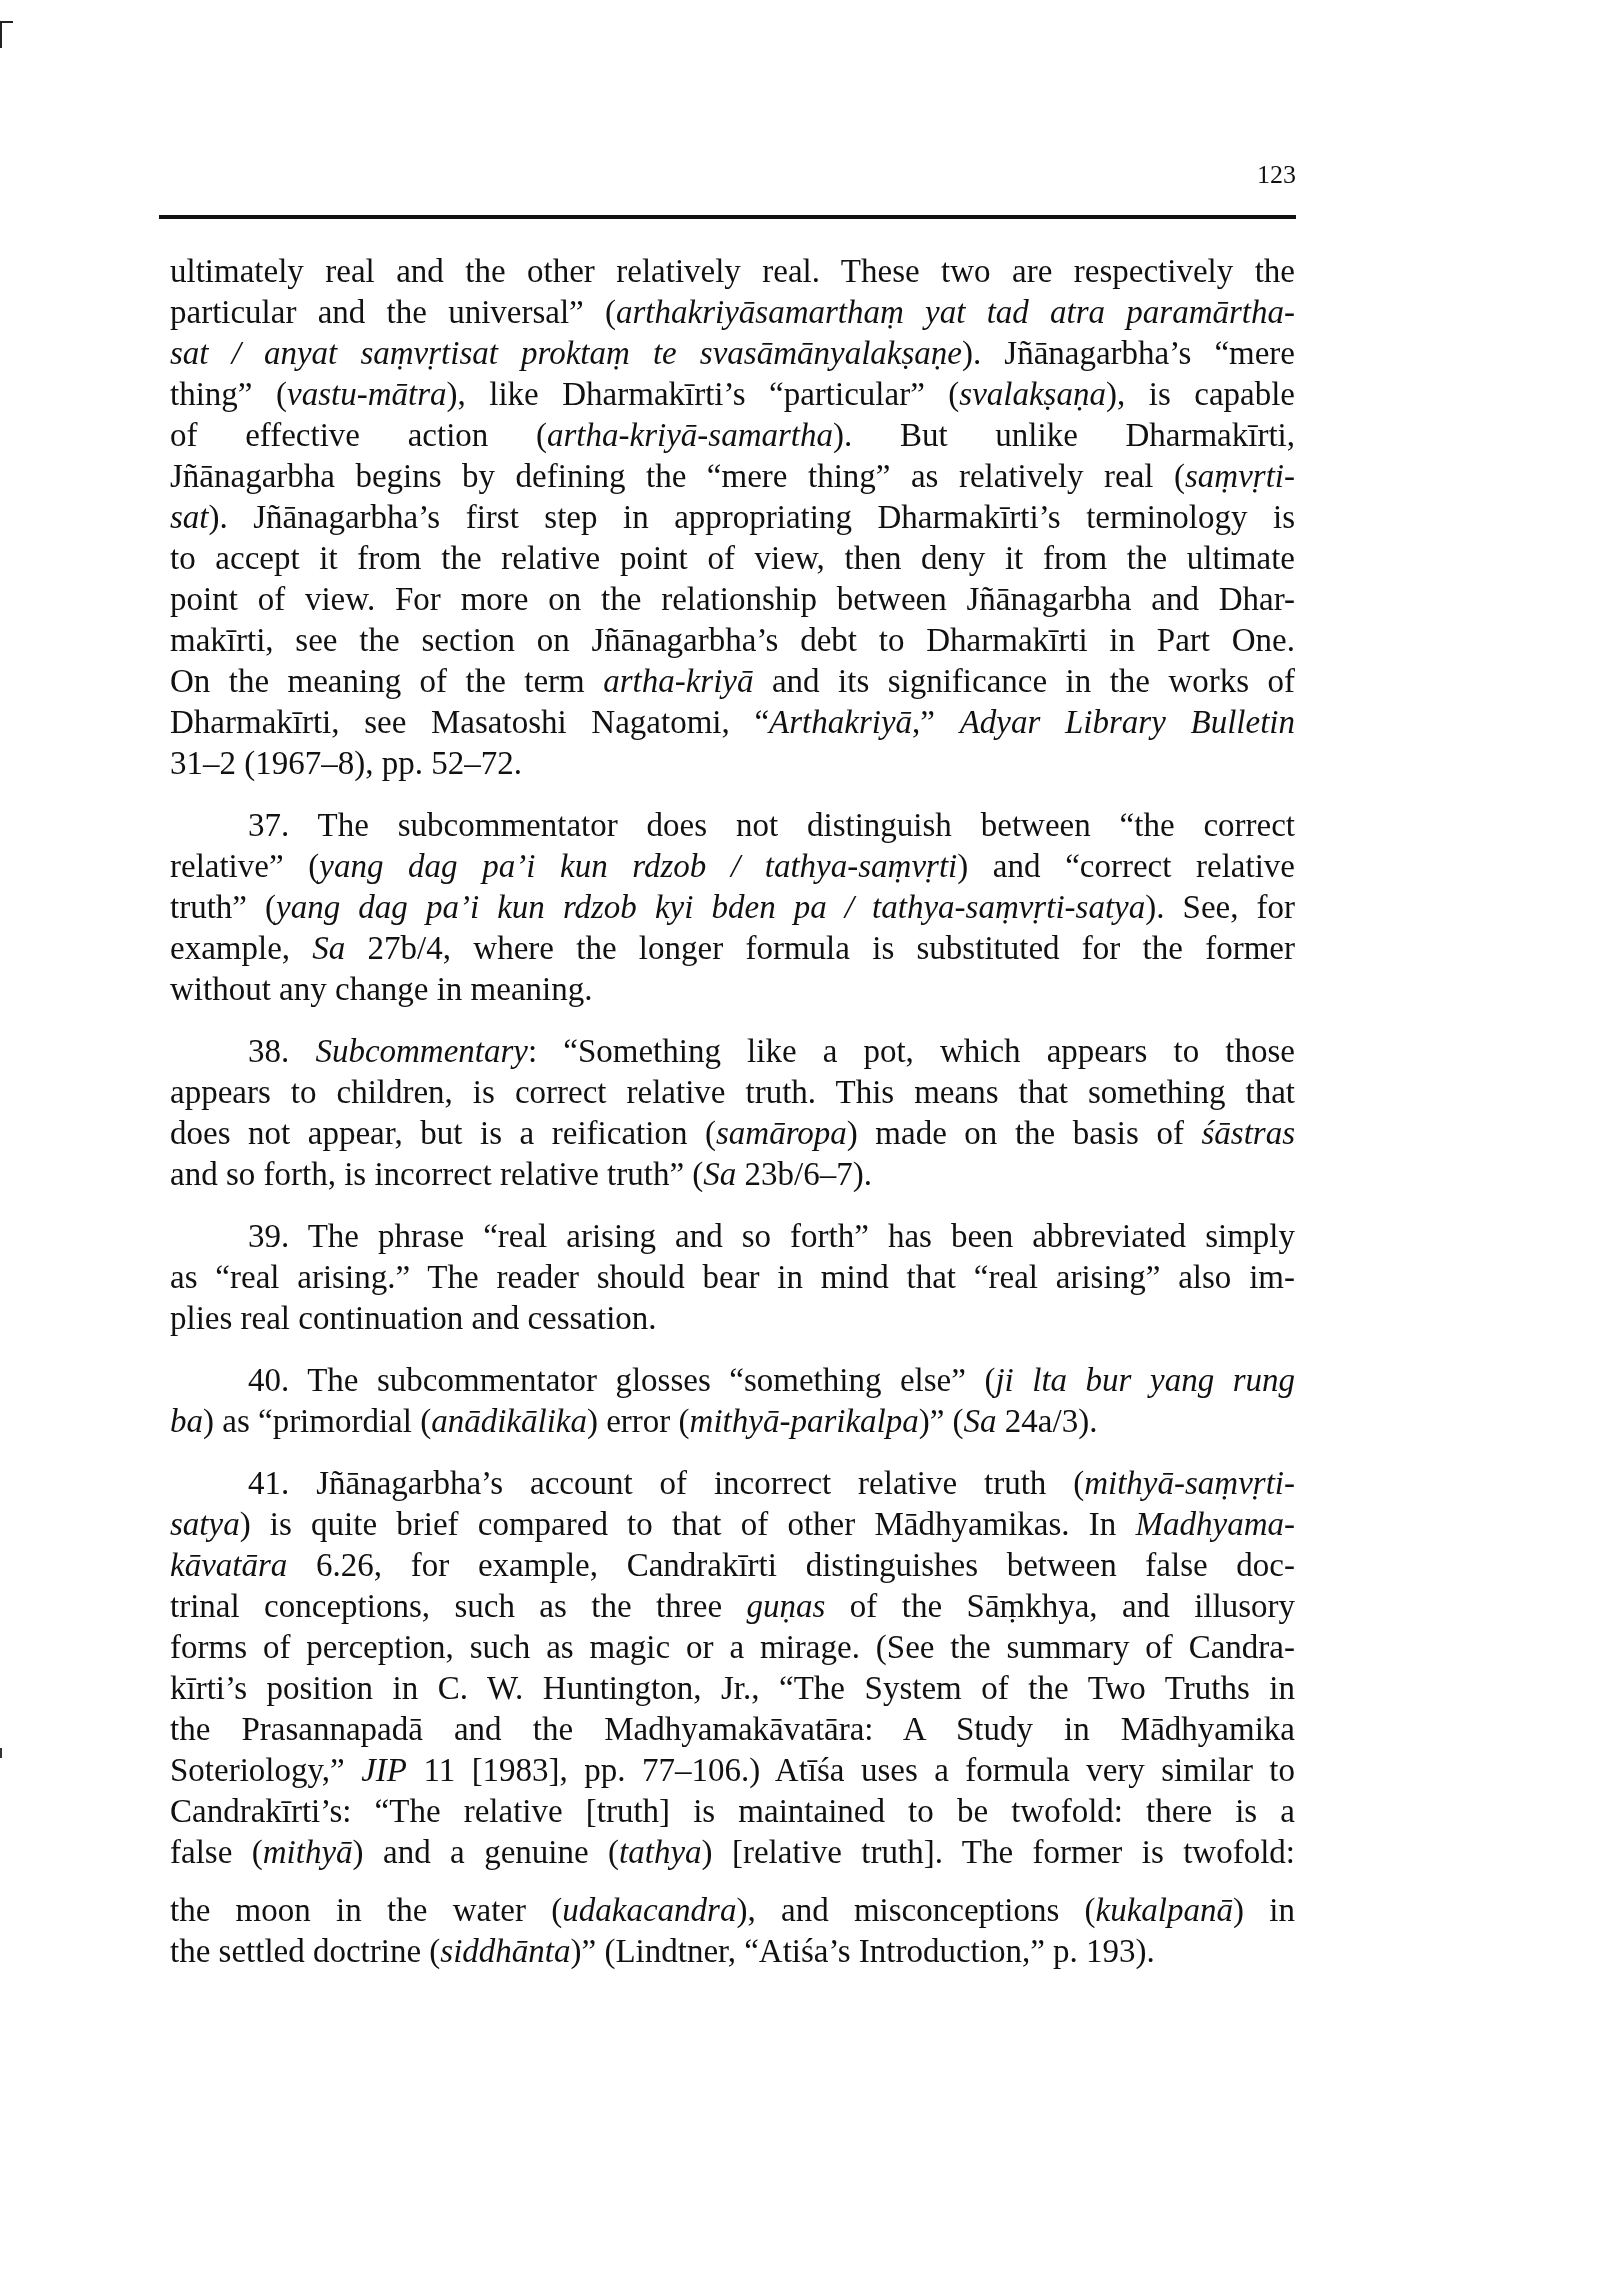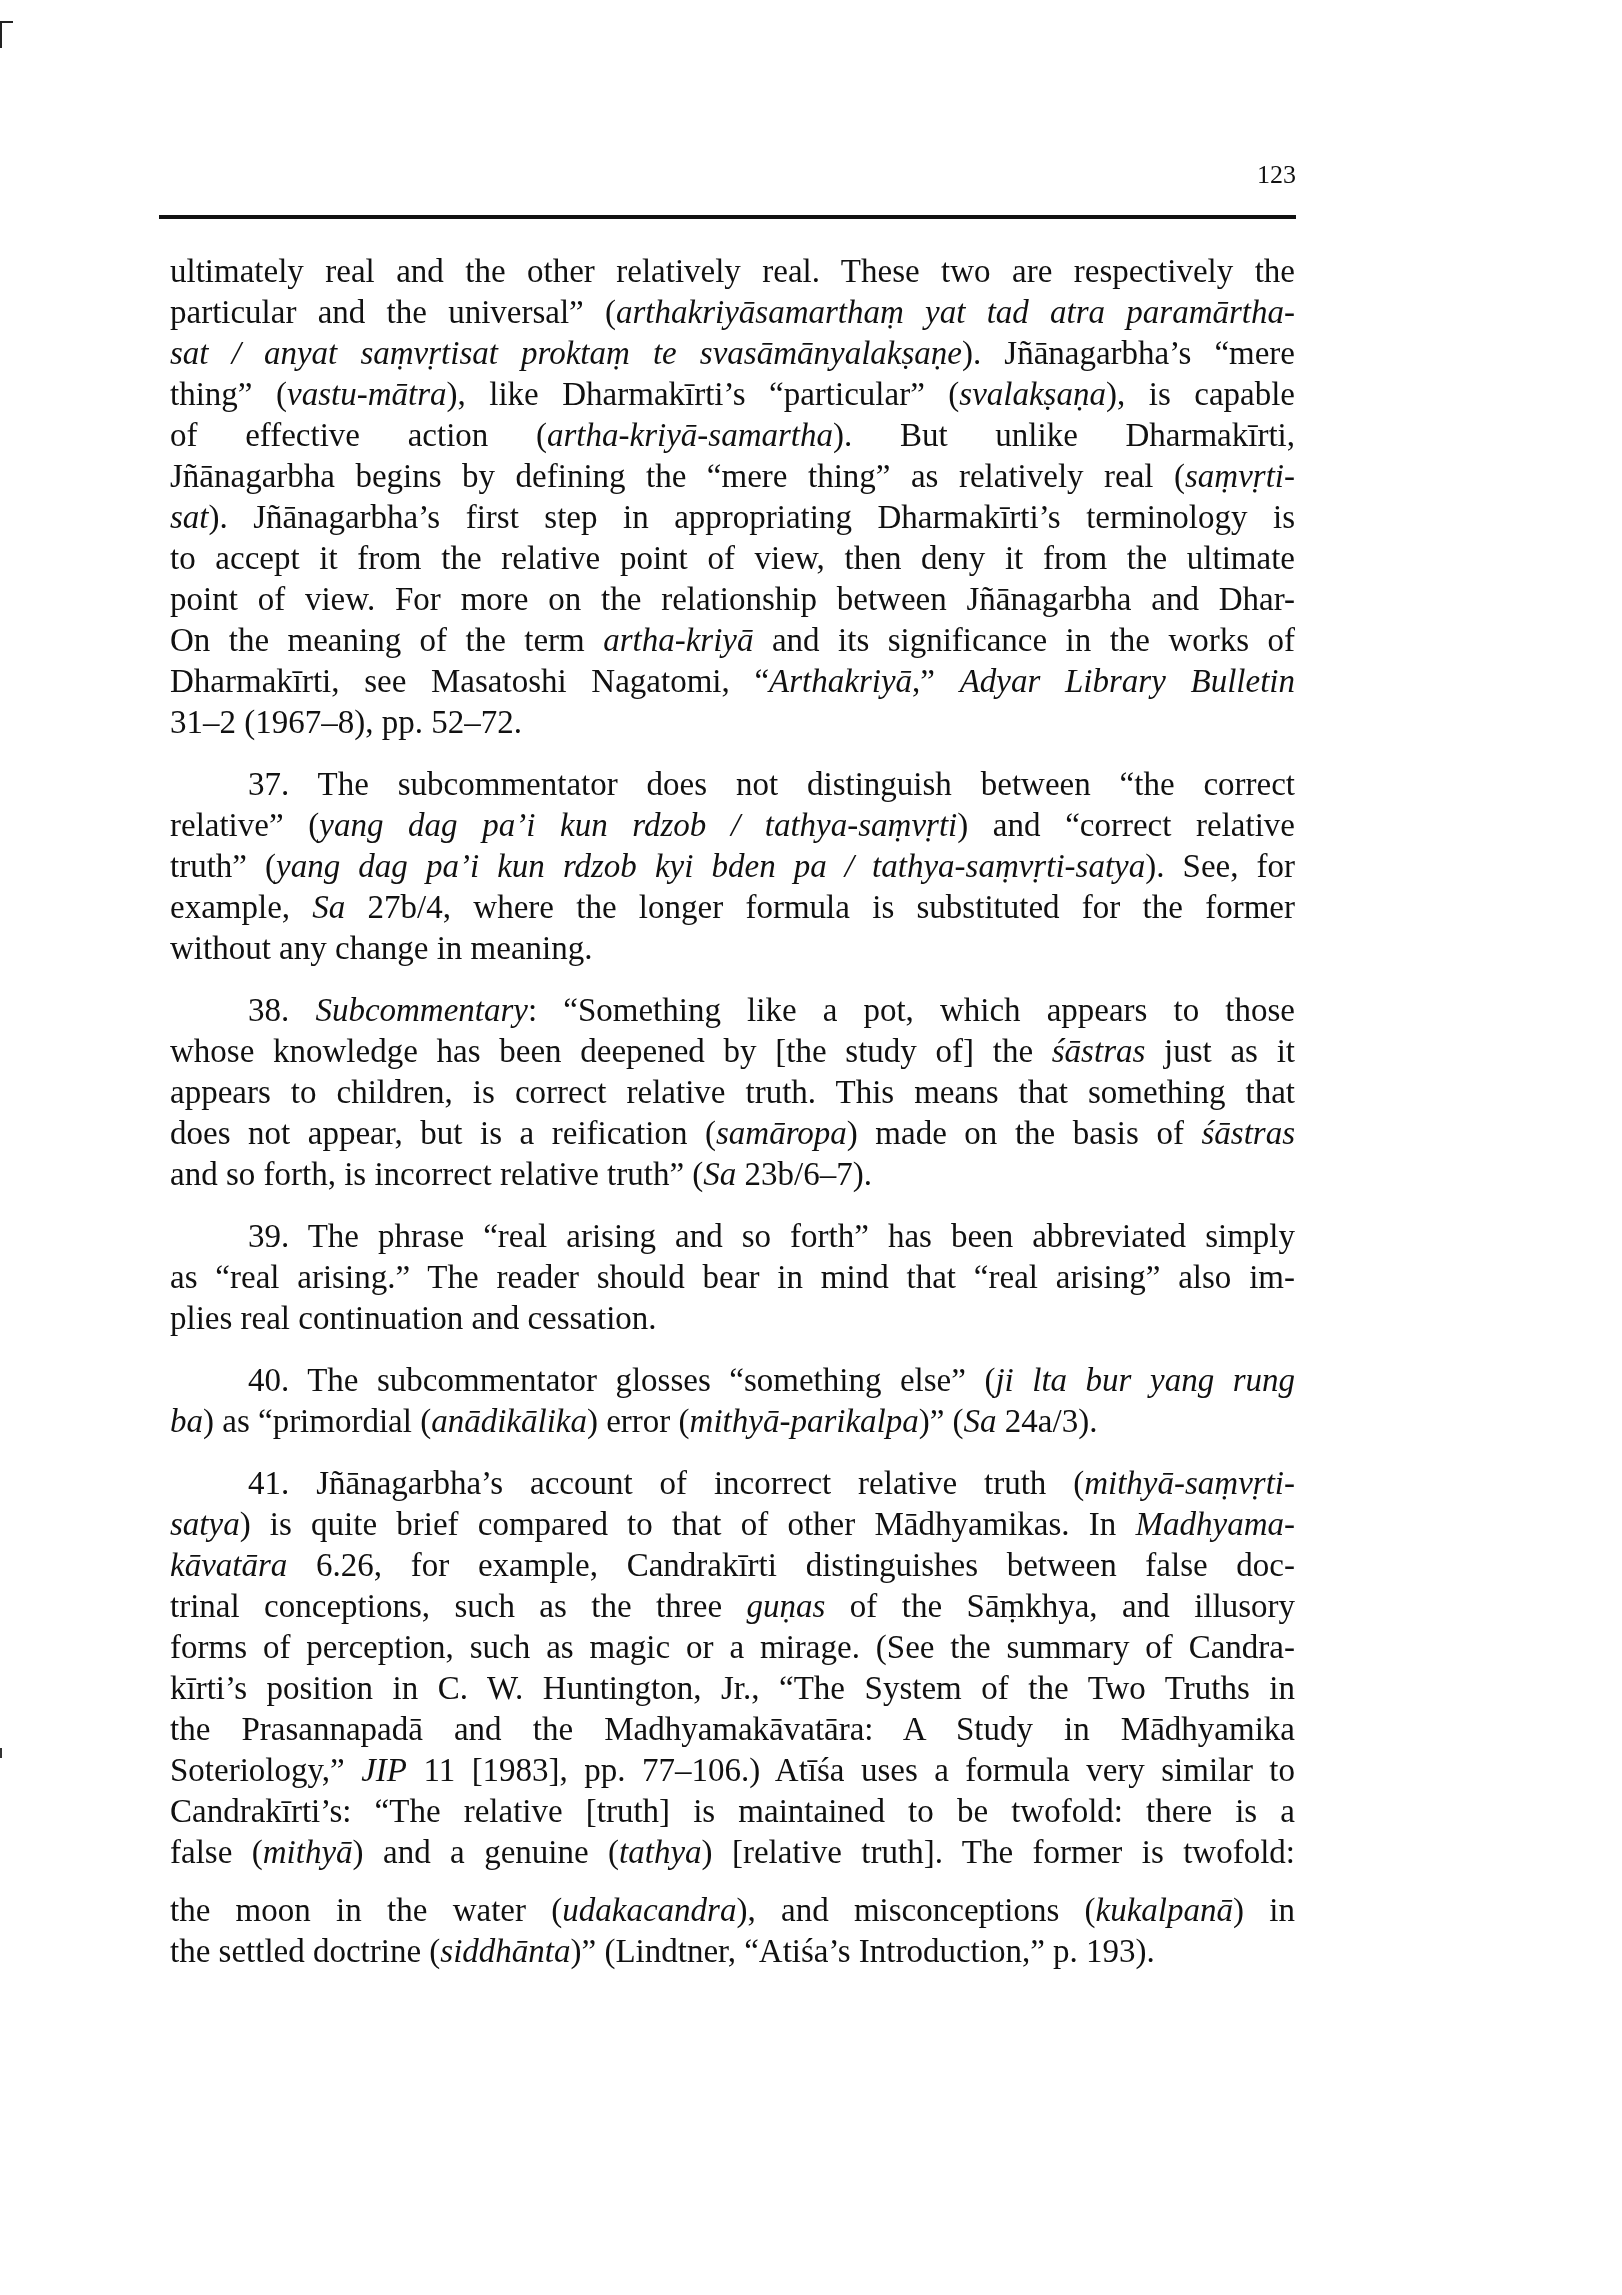--- a/index.html
+++ b/index.html
@@ -36,34 +36,34 @@
     <div class="para">
       <div class="line" style="white-space: normal;"><span>ultimately real and the other relatively real. These two are respectively the</span></div>
       <div class="line" style="white-space: normal;"><span>particular and the universal” (</span><span class="it">arthakriyāsamarthaṃ yat tad atra paramārtha-</span></div>
       <div class="line" style="white-space: normal;"><span class="it">sat / anyat saṃvṛtisat proktaṃ te svasāmānyalakṣaṇe</span><span>). Jñānagarbha’s “mere</span></div>
       <div class="line" style="white-space: normal;"><span>thing” (</span><span class="it">vastu-mātra</span><span>), like Dharmakīrti’s “particular” (</span><span class="it">svalakṣaṇa</span><span>), is capable</span></div>
       <div class="line" style="white-space: normal;"><span>of effective action (</span><span class="it">artha-kriyā-samartha</span><span>). But unlike Dharmakīrti,</span></div>
       <div class="line" style="white-space: normal;"><span>Jñānagarbha begins by defining the “mere thing” as relatively real (</span><span class="it">saṃvṛti-</span></div>
       <div class="line" style="white-space: normal;"><span class="it">sat</span><span>). Jñānagarbha’s first step in appropriating Dharmakīrti’s terminology is</span></div>
       <div class="line" style="white-space: normal;"><span>to accept it from the relative point of view, then deny it from the ultimate</span></div>
       <div class="line" style="white-space: normal;"><span>point of view. For more on the relationship between Jñānagarbha and Dhar-</span></div>
+      <div class="line" style="white-space: normal;"><span>makīrti, see the section on Jñānagarbha’s debt to Dharmakīrti in Part One.</span></div>
       <div class="line" style="white-space: normal;"><span>On the meaning of the term </span><span class="it">artha-kriyā</span><span> and its significance in the works of</span></div>
       <div class="line" style="white-space: normal;"><span>Dharmakīrti, see Masatoshi Nagatomi, “</span><span class="it">Arthakriyā</span><span>,” </span><span class="it">Adyar Library Bulletin</span></div>
       <div class="line last" style="white-space: normal;"><span>31–2 (1967–8), pp. 52–72.</span></div>
     </div>
     <div class="para">
       <div class="line" style="white-space: normal;"><span class="indent"></span><span>37.</span> <span>The subcommentator does not distinguish between “the correct</span></div>
       <div class="line" style="white-space: normal;"><span>relative” (</span><span class="it">yang dag pa’i kun rdzob / tathya-saṃvṛti</span><span>) and “correct relative</span></div>
       <div class="line" style="white-space: normal;"><span>truth” (</span><span class="it">yang dag pa’i kun rdzob kyi bden pa / tathya-saṃvṛti-satya</span><span>). See, for</span></div>
       <div class="line" style="white-space: normal;"><span>example, </span><span class="it">Sa</span><span> 27b/4, where the longer formula is substituted for the former</span></div>
       <div class="line last" style="white-space: normal;"><span>without any change in meaning.</span></div>
     </div>
     <div class="para">
       <div class="line" style="white-space: normal;"><span class="indent"></span><span>38.</span> <span class="it">Subcommentary</span><span>: “Something like a pot, which appears to those</span></div>
-      <div class="line" style="white-space: normal;"><span>whose knowledge has been deepened by [the study of] the </span><span class="it">śāstras</span><span> just as it</span></div>
       <div class="line" style="white-space: normal;"><span>appears to children, is correct relative truth. This means that something that</span></div>
       <div class="line" style="white-space: normal;"><span>does not appear, but is a reification (</span><span class="it">samāropa</span><span>) made on the basis of </span><span class="it">śāstras</span></div>
       <div class="line last" style="white-space: normal;"><span>and so forth, is incorrect relative truth” (</span><span class="it">Sa</span><span> 23b/6–7).</span></div>
     </div>
     <div class="para">
       <div class="line" style="white-space: normal;"><span class="indent"></span><span>39.</span> <span>The phrase “real arising and so forth” has been abbreviated simply</span></div>
       <div class="line" style="white-space: normal;"><span>as “real arising.” The reader should bear in mind that “real arising” also im-</span></div>
       <div class="line last" style="white-space: normal;"><span>plies real continuation and cessation.</span></div>
     </div>
     <div class="para">

